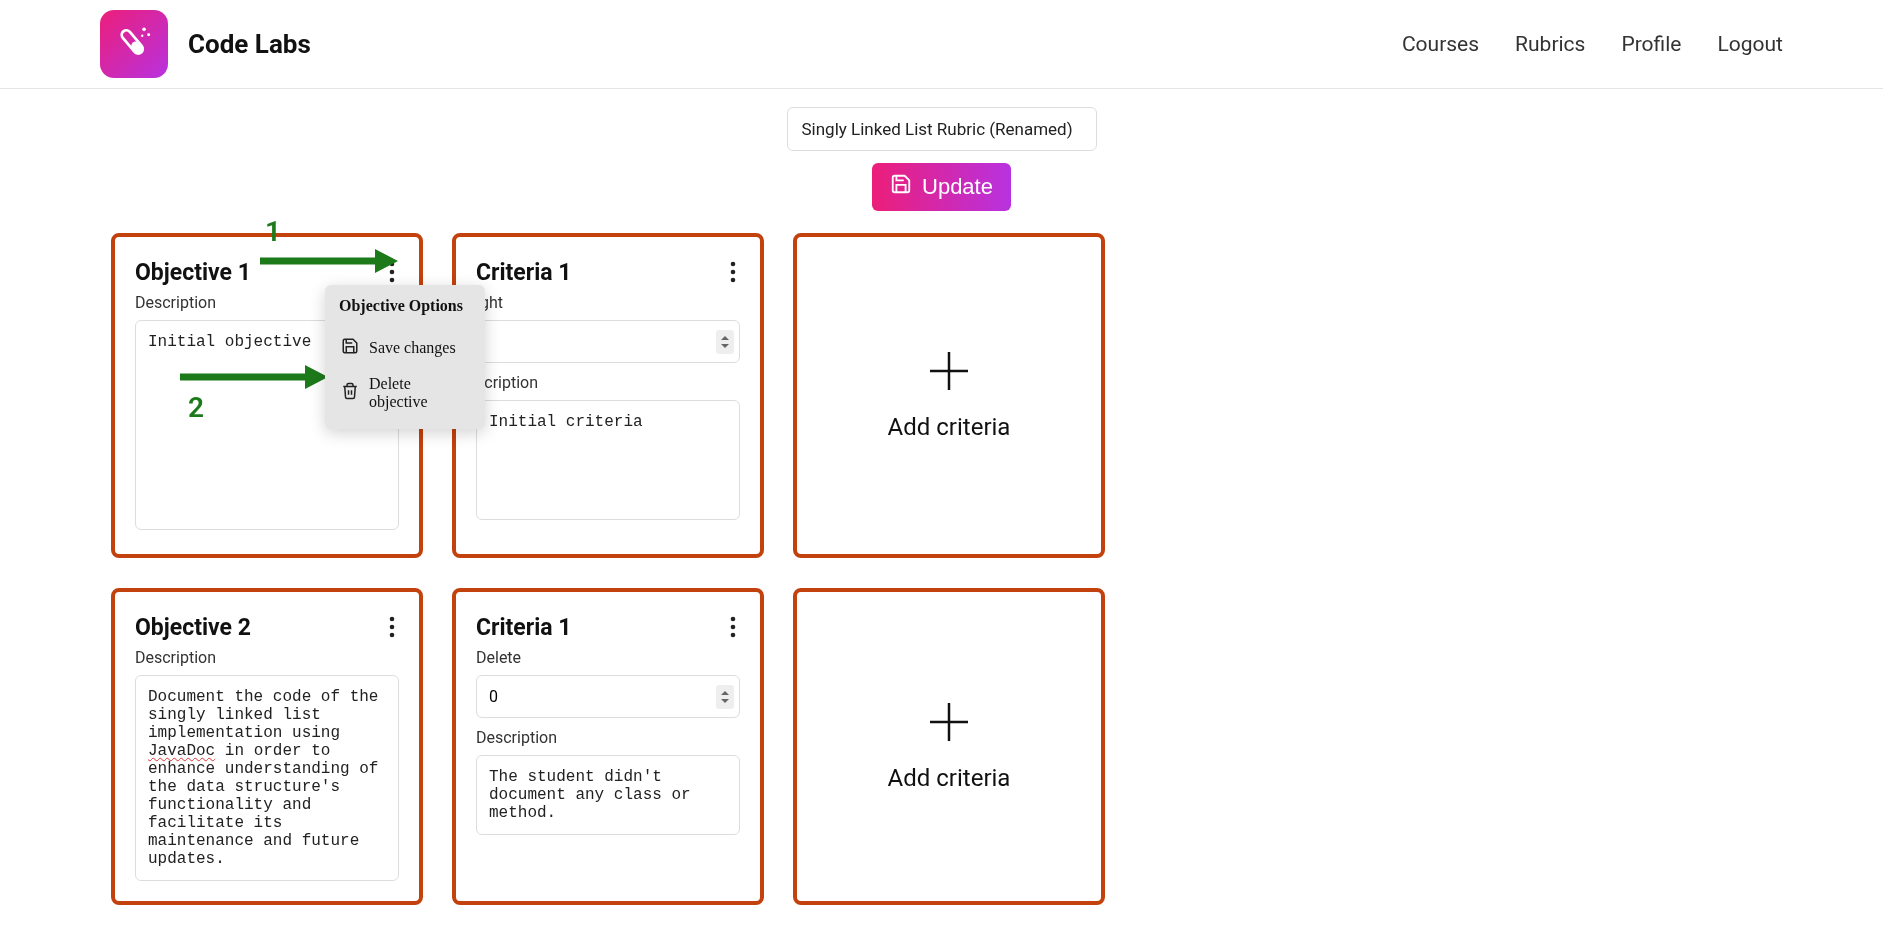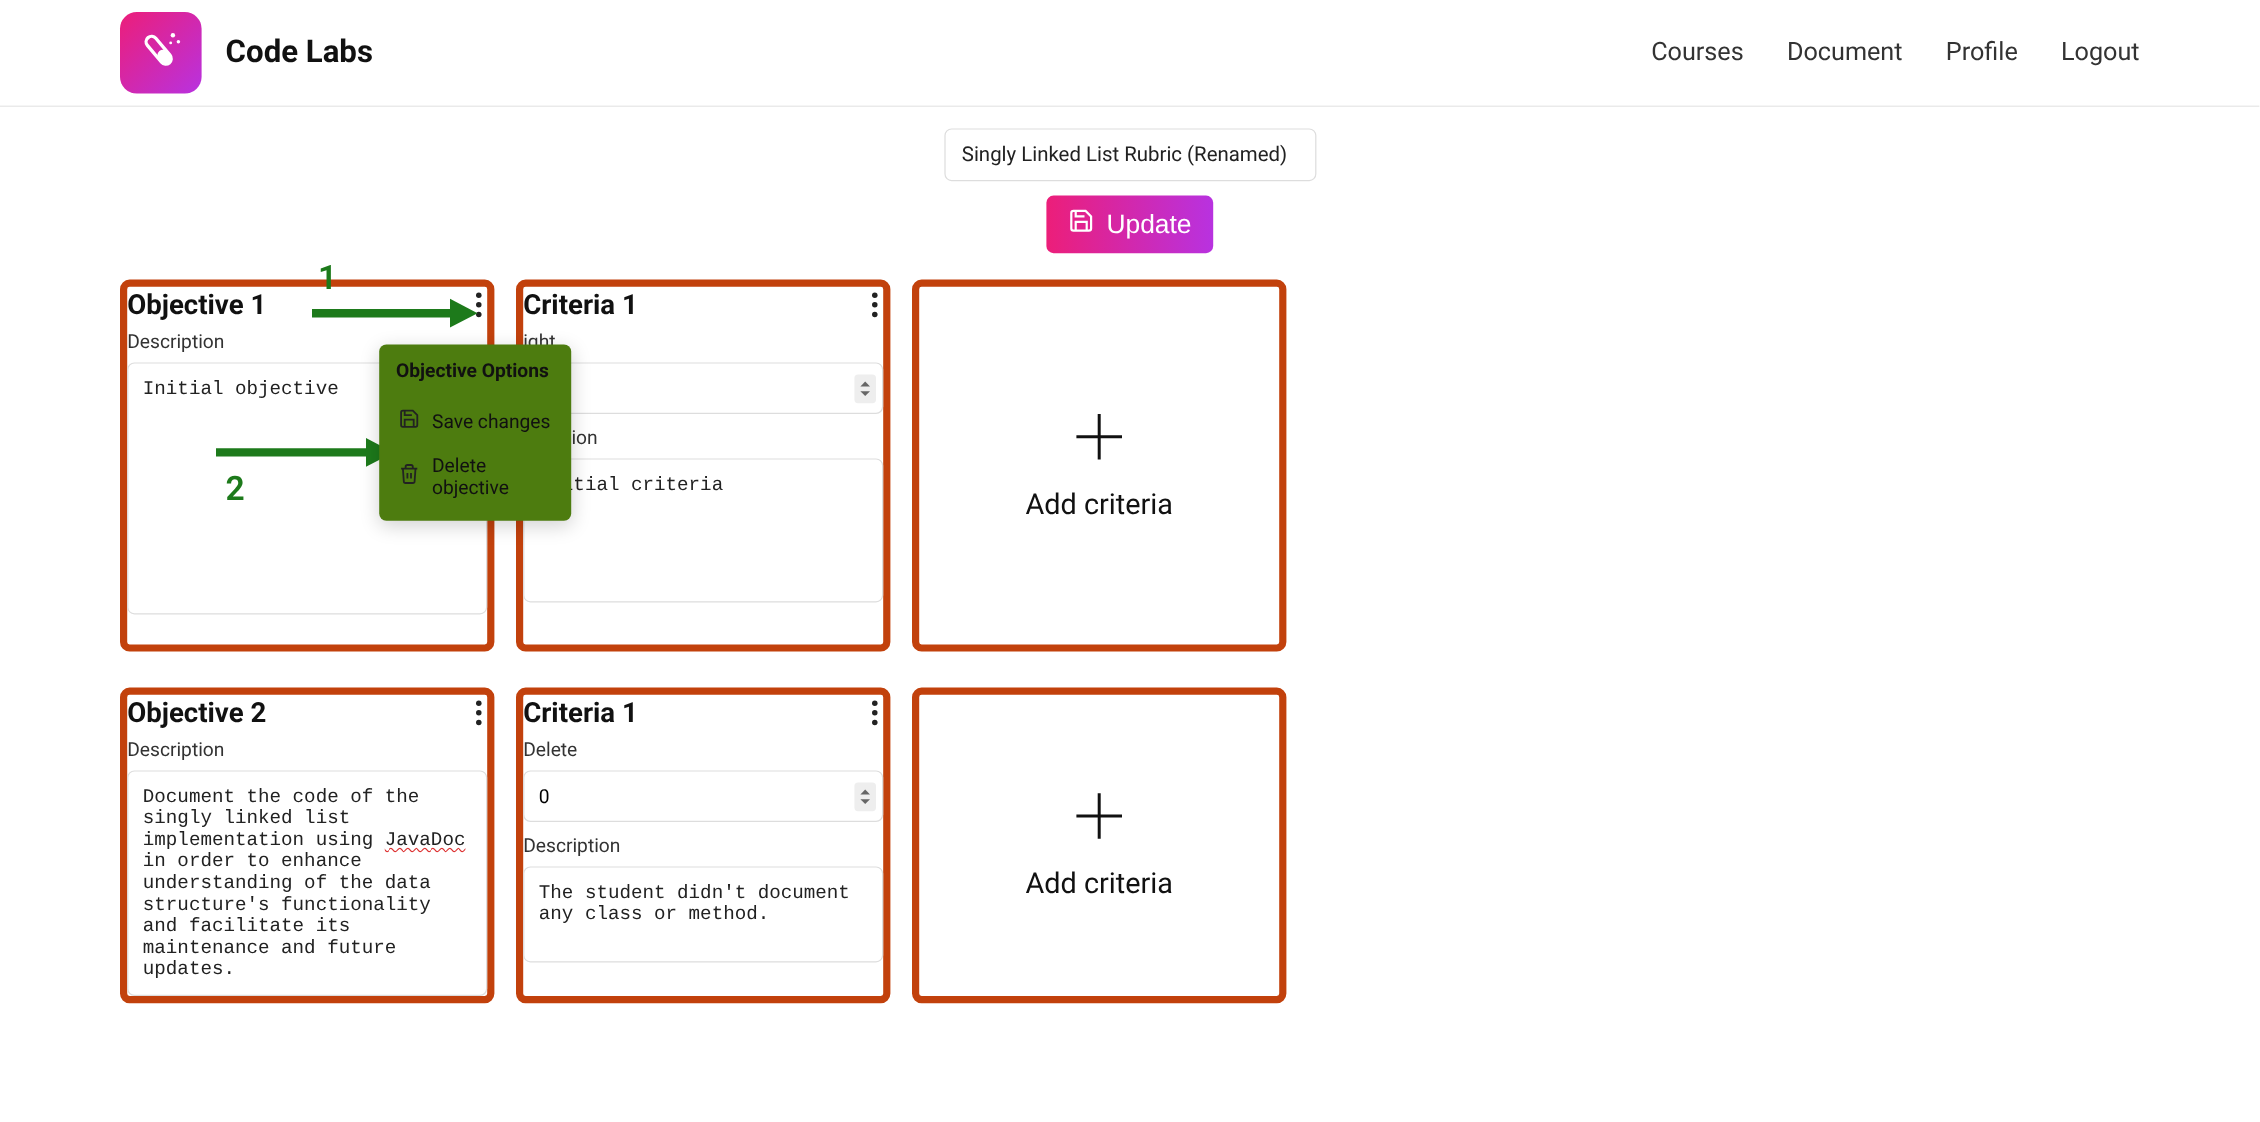--- a/index.html
+++ b/index.html
@@ -93,26 +93,28 @@
     .board {
       position: relative;
     }
     .row {
       display: flex;
       gap: 18px;
       margin-bottom: 30px;
       align-items: stretch;
     }
     .card {
-      border: 6px solid #c2410c;
+      border: 4px solid #c2410c;
       border-radius: 8px;
+      padding: 20px;
       background: #fff;
       width: 312px;
       min-height: 310px;
       position: relative;
+      margin-left: 11px;
     }
     .card-header {
       display: flex;
       justify-content: space-between;
       align-items: center;
       margin-bottom: 6px;
     }
     .card-title {
       font-size: 23px;
       font-weight: 700;
@@ -197,26 +199,27 @@
       cursor: pointer;
     }
     .add-label {
       font-size: 24px;
       font-weight: 400;
     }
     .popup {
       position: absolute;
       left: 210px;
       top: 48px;
-      background: #4d7c0f;
+      background: #e5e5e5;
       border-radius: 6px;
       box-shadow: 0 4px 16px rgba(0,0,0,0.18);
       padding: 12px 14px 10px;
       min-width: 160px;
       z-index: 10;
+      font-family: Liberation Serif, serif;
     }
     .popup-header {
       font-weight: 700;
       font-size: 16px;
       margin-bottom: 14px;
     }
     .popup-item {
       display: flex;
       align-items: center;
       gap: 10px;
@@ -263,21 +266,21 @@
         </g>
         <circle cx="35" cy="8" r="2" fill="#fff"></circle>
         <circle cx="40" cy="14" r="1.6" fill="#fff"></circle>
         <circle cx="33" cy="15" r="1.3" fill="#fff"></circle>
       </svg>
     </div>
     <div class="brand-name">Code Labs</div>
   </div>
   <nav class="nav">
     <a class="nav-item">Courses</a>
-    <a class="nav-item">Document</a>
+    <a class="nav-item">Rubrics</a>
     <a class="nav-item">Profile</a>
     <a class="nav-item">Logout</a>
   </nav>
 </header>
 
 <div class="content">
   <div class="top-row">
     <div class="rubric-name-box">Singly Linked List Rubric (Renamed)</div>
     <button class="update-btn">
       <span>

